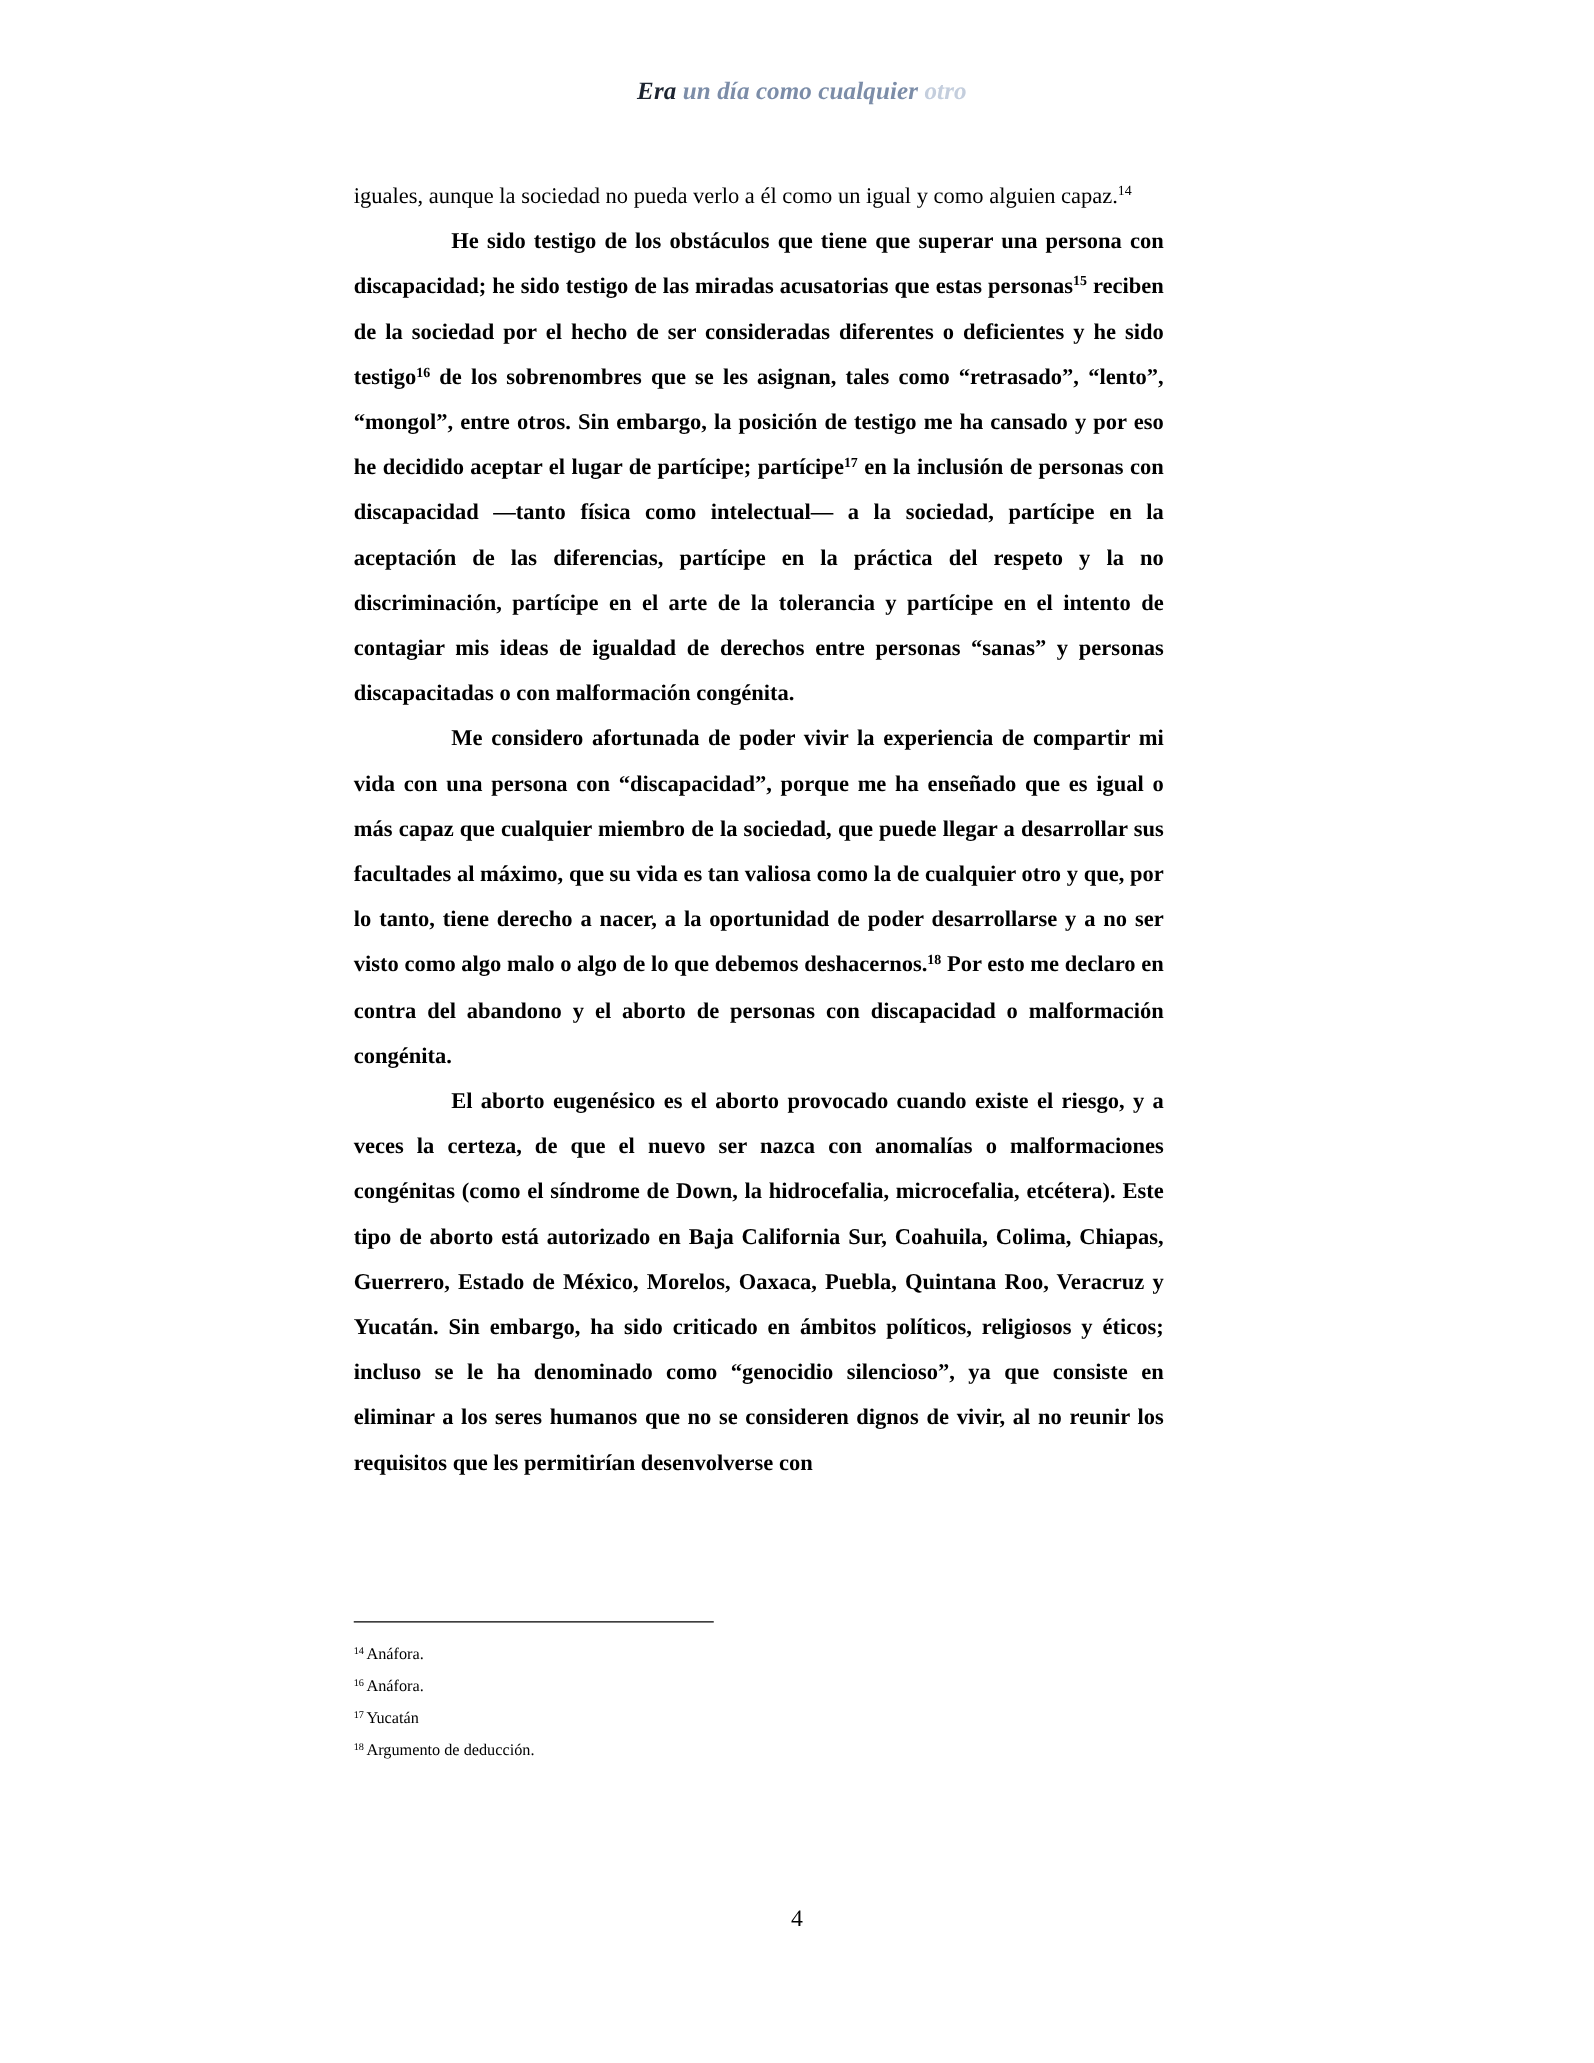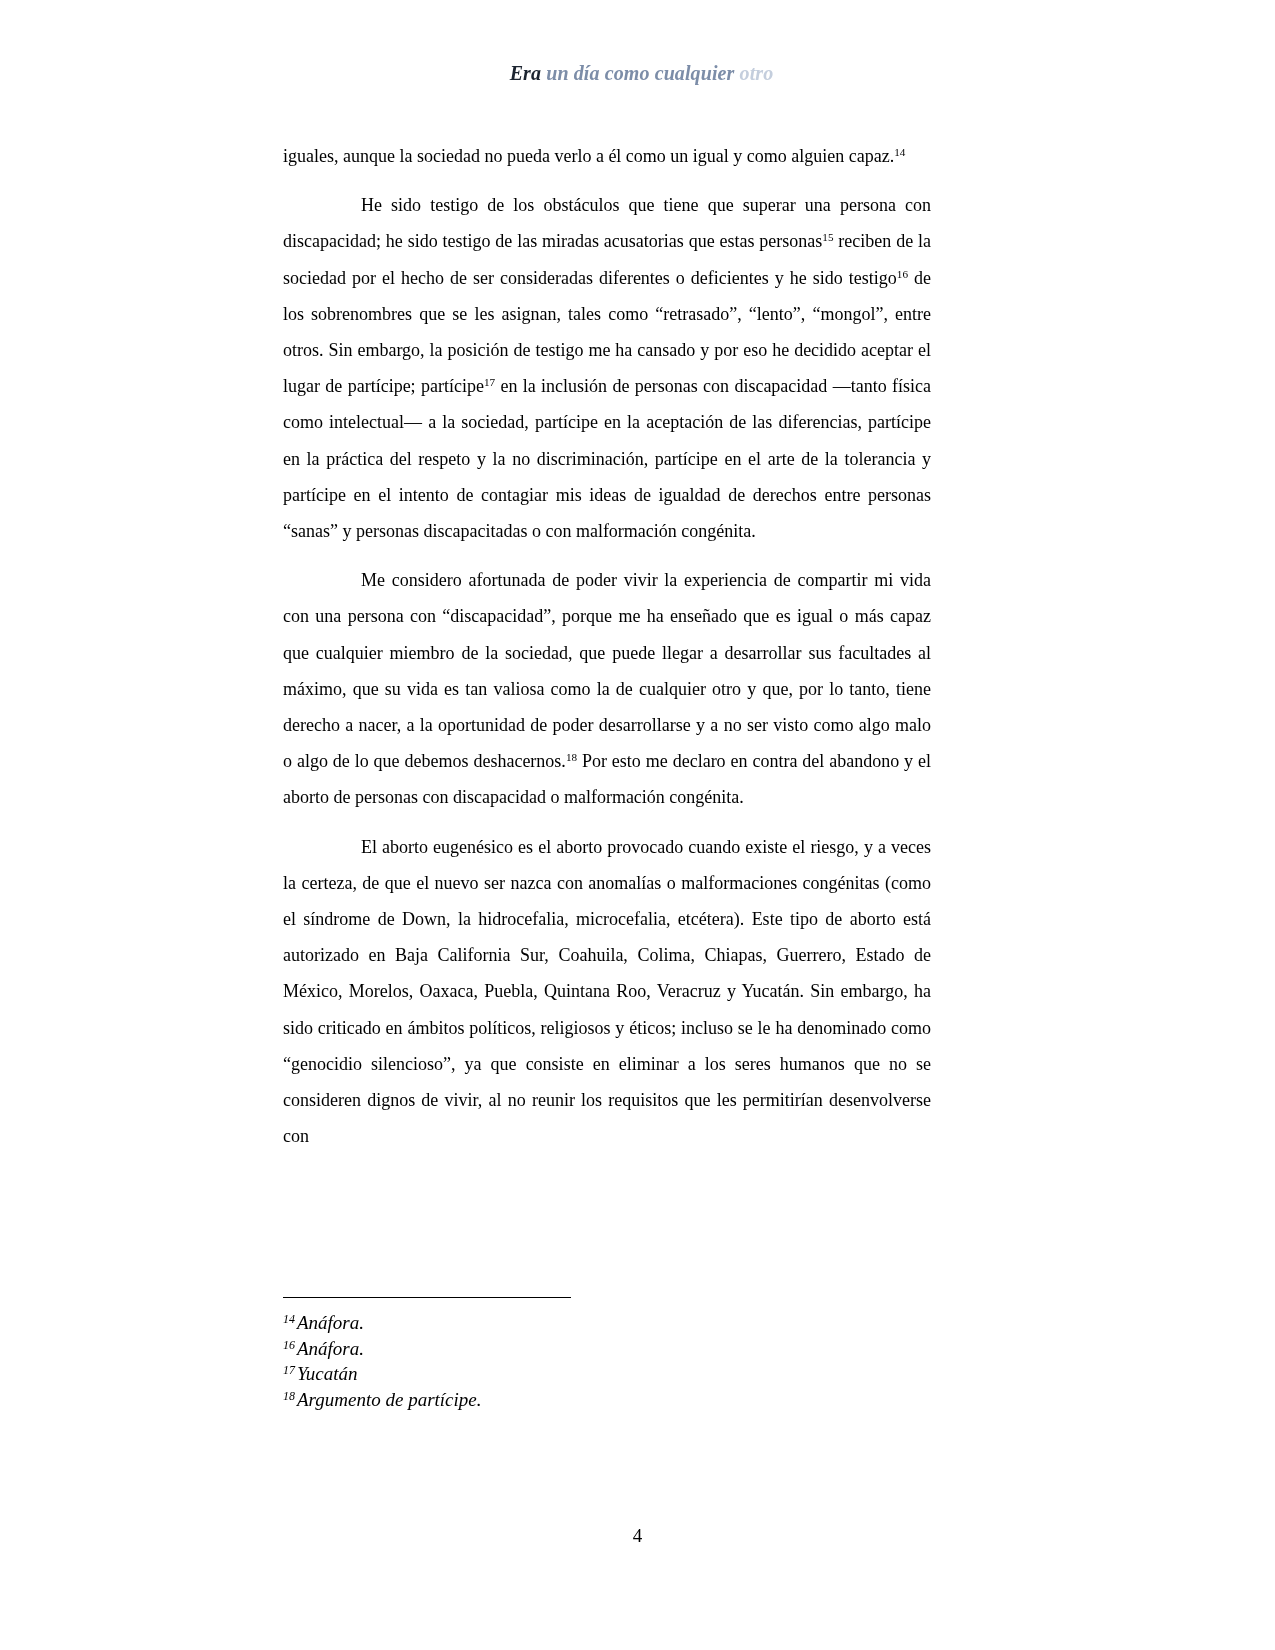--- a/index.html
+++ b/index.html
@@ -46,21 +46,21 @@
   }
   p.para {
     margin: 0;
     text-align: justify;
     text-justify: inter-word;
     font-size: 18px;
     line-height: 36.2px;
     hyphens: none;
   }
   p.para + p.para {
-    margin-top: 13px;
+    font-weight: bold;
   }
   p.indent {
     text-indent: 78px;
   }
   sup.fn {
     font-size: 0.62em;
     vertical-align: 0.52em;
     line-height: 0;
   }
 
@@ -72,24 +72,23 @@
     width: 648px;
   }
   .fn-rule {
     width: 288px;
     height: 0;
     border: 0;
     border-top: 1.6px solid #000000;
     margin: 0 0 12px 0;
   }
   .fn-line {
-    font-size: 19px;
+    font-size: 13px;
     line-height: 25.6px;
     white-space: nowrap;
-    font-style: italic;
   }
   .fn-line .fn-num {
     font-size: 0.63em;
     vertical-align: 0.5em;
     line-height: 0;
     margin-right: 2px;
   }
 
   
   .folio {
@@ -125,18 +124,18 @@
   <div class="footnotes">
     <hr class="fn-rule">
 
     <div class="fn-line"><span class="fn-num">14</span><span>Anáfora.</span></div>
 
 
     <div class="fn-line"><span class="fn-num">16</span><span>Anáfora.</span></div>
 
     <div class="fn-line"><span class="fn-num">17</span><span>Yucatán</span></div>
 
-    <div class="fn-line"><span class="fn-num">18</span><span>Argumento de partícipe.</span></div>
+    <div class="fn-line"><span class="fn-num">18</span><span>Argumento de deducción.</span></div>
   </div>
 
   <div class="folio">4</div>
 
 </div>
 
 </body></html>

